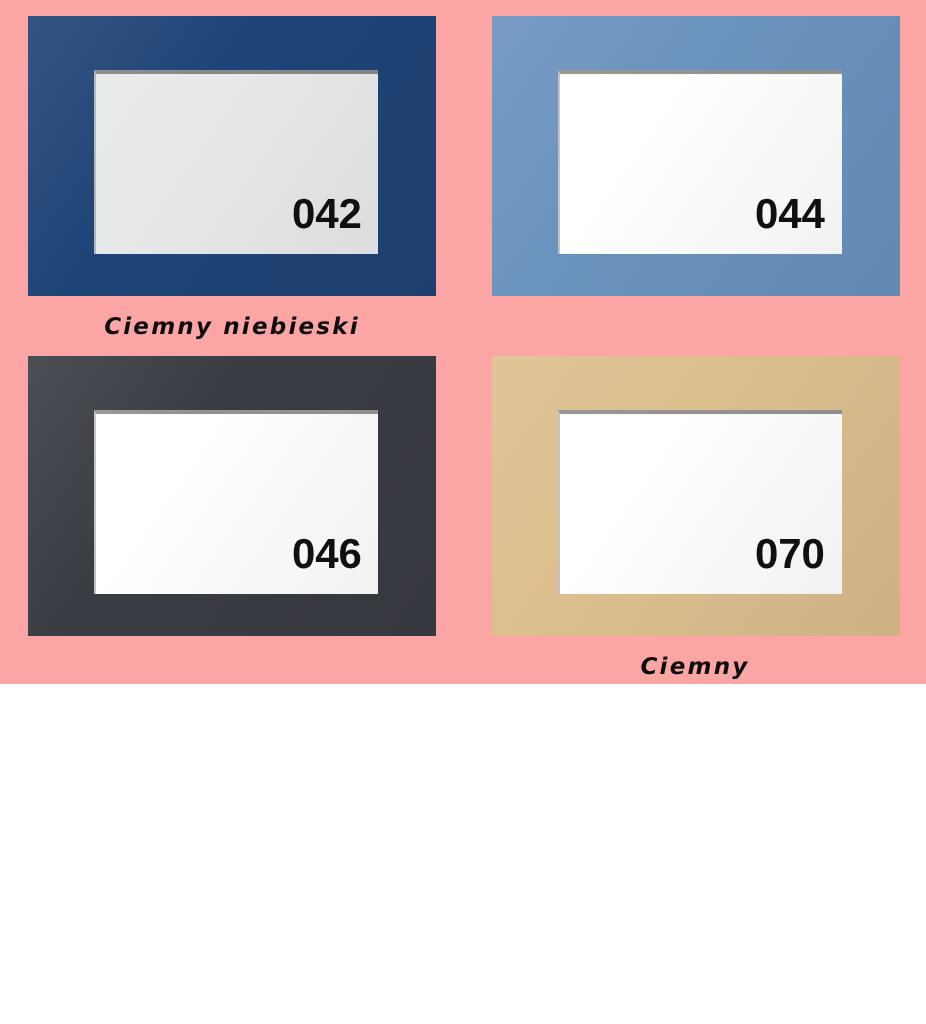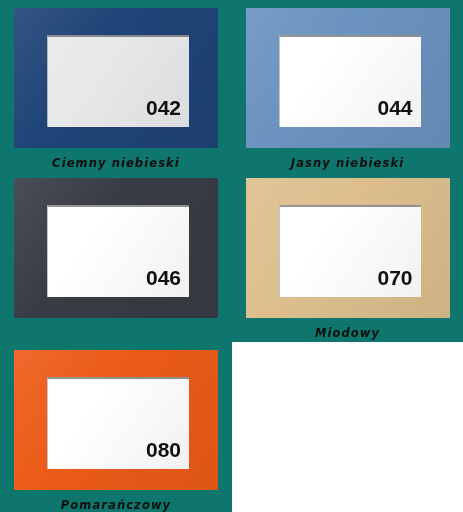--- a/index.html
+++ b/index.html
@@ -19,21 +19,21 @@
     grid-template-columns: 232px 231px;
     grid-template-rows: 170px 172px 170px;
     background: #ffffff;
   }
 
   .swatch-cell {
     position: relative;
     display: flex;
     flex-direction: column;
     align-items: center;
-    background: #0f766e;
+    background: #fca5a5;
   }
 
   
   .mat-frame {
     position: relative;
     width: 204px;
     height: 140px;
     margin-top: 0px;
     display: block;
     box-shadow: 0 0 0 0 rgba(0,0,0,0);
@@ -108,43 +108,34 @@
     </div>
     <div class="mat-label">Ciemny niebieski</div>
   </div>
 
   <div class="swatch-cell row-1">
     <div class="mat-frame" style="background: rgb(107, 147, 191);">
       <div class="mat-window" style="background: rgb(255, 255, 255);">
         <span class="mat-code">044</span>
       </div>
     </div>
-    <div class="mat-label">Jasny niebieski</div>
   </div>
 
   <div class="swatch-cell row-2">
     <div class="mat-frame" style="background: rgb(58, 60, 68);">
       <div class="mat-window" style="background: rgb(255, 255, 255);">
         <span class="mat-code">046</span>
       </div>
     </div>
   </div>
 
 
   <div class="swatch-cell row-3">
     <div class="mat-frame" style="background: rgb(221, 191, 142);">
       <div class="mat-window" style="background: rgb(255, 255, 255);">
         <span class="mat-code">070</span>
       </div>
     </div>
-    <div class="mat-label">Miodowy</div>
+    <div class="mat-label">Ciemny</div>
   </div>
 
-  <div class="swatch-cell row-3">
-    <div class="mat-frame" style="background: rgb(236, 91, 24);">
-      <div class="mat-window" style="background: rgb(255, 255, 255);">
-        <span class="mat-code">080</span>
-      </div>
-    </div>
-    <div class="mat-label">Pomarańczowy</div>
-  </div>
 
 </div>
 
 </body></html>

